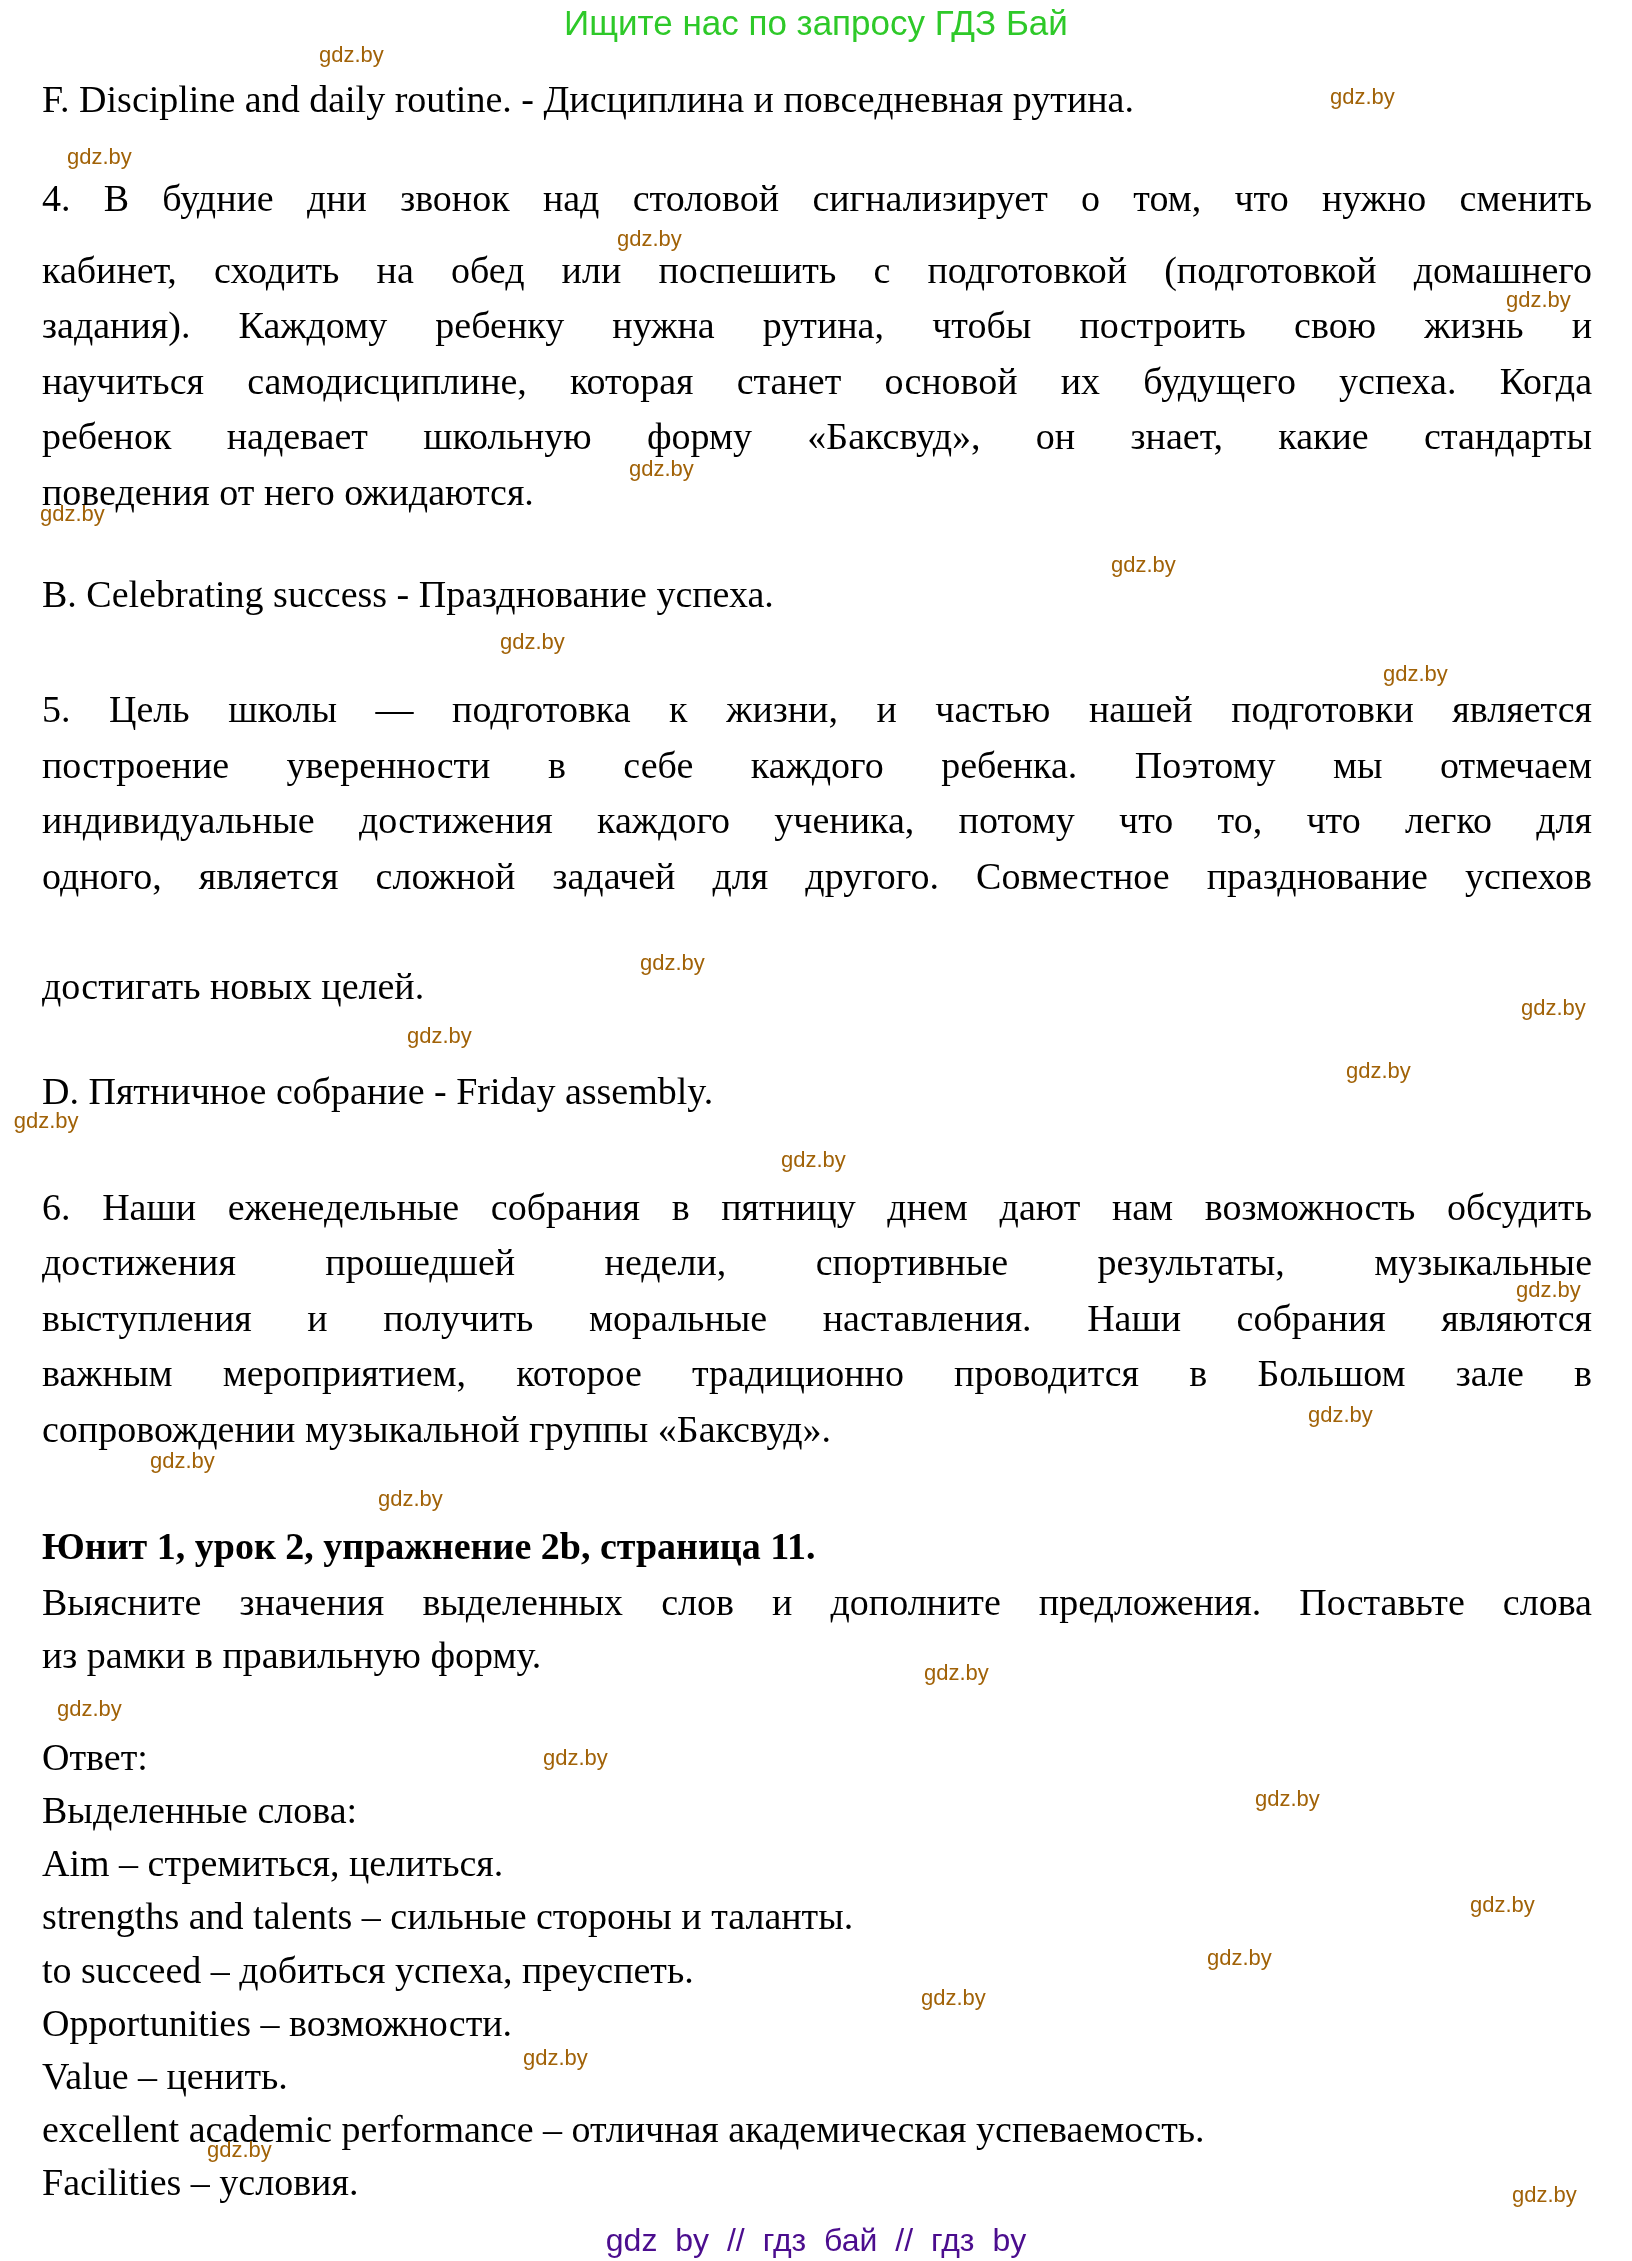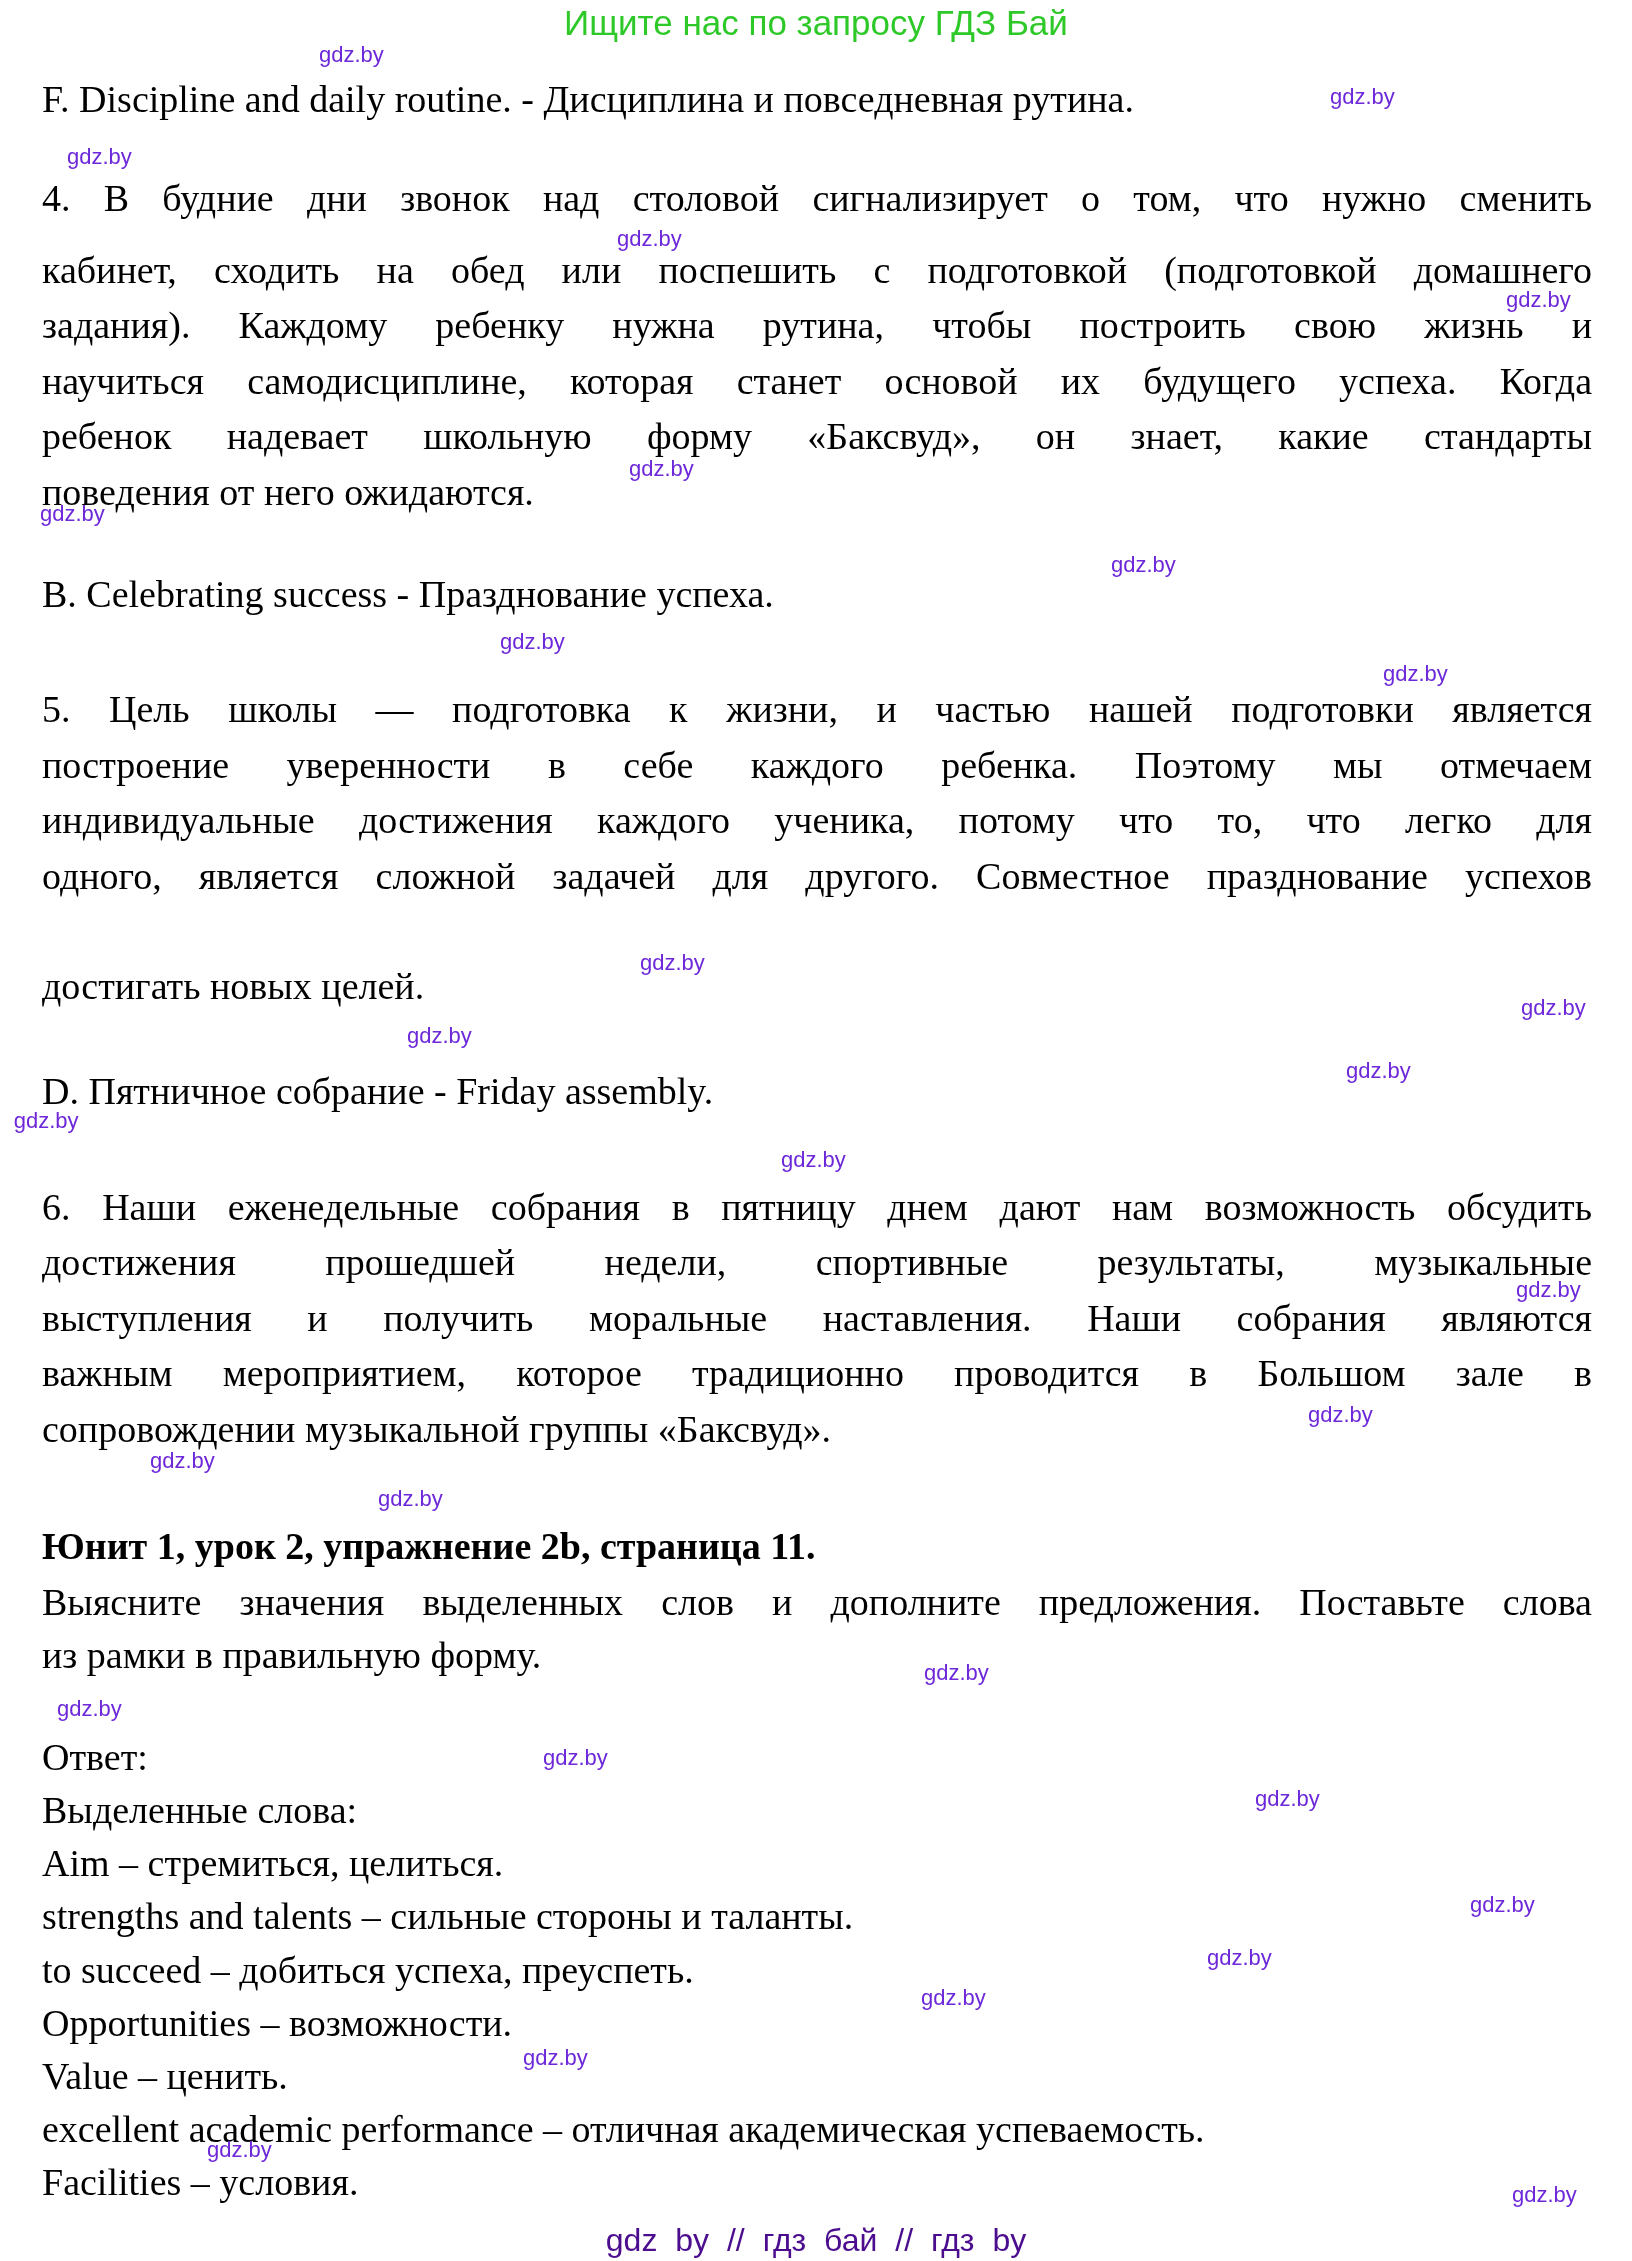--- a/index.html
+++ b/index.html
@@ -25,21 +25,21 @@
     text-align: justify;
     text-align-last: justify;
     -moz-text-align-last: justify;
     text-justify: inter-word;
   }
   .bold { font-weight: bold; }
   .wm {
     position: absolute;
     font-family: "Liberation Sans", sans-serif;
     font-size: 22px;
-    color: #6d28d9;
+    color: #a16207;
     white-space: nowrap;
   }
   .banner {
     position: absolute;
     top: 3px;
     left: 0;
     width: 100%;
     text-align: center;
     font-family: "Liberation Sans", sans-serif;
     font-size: 35px;

